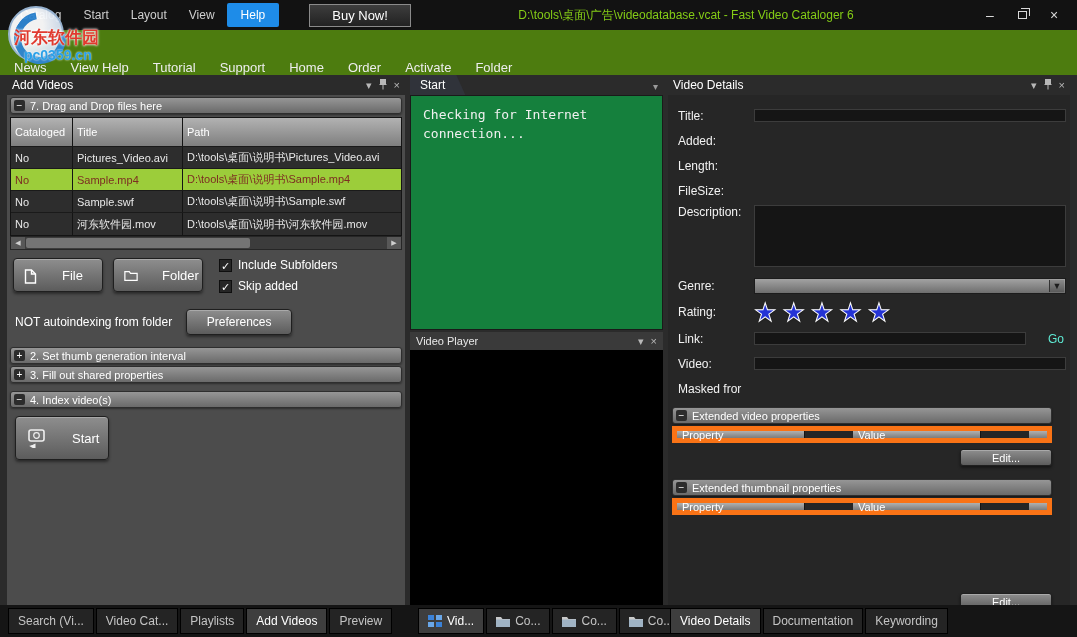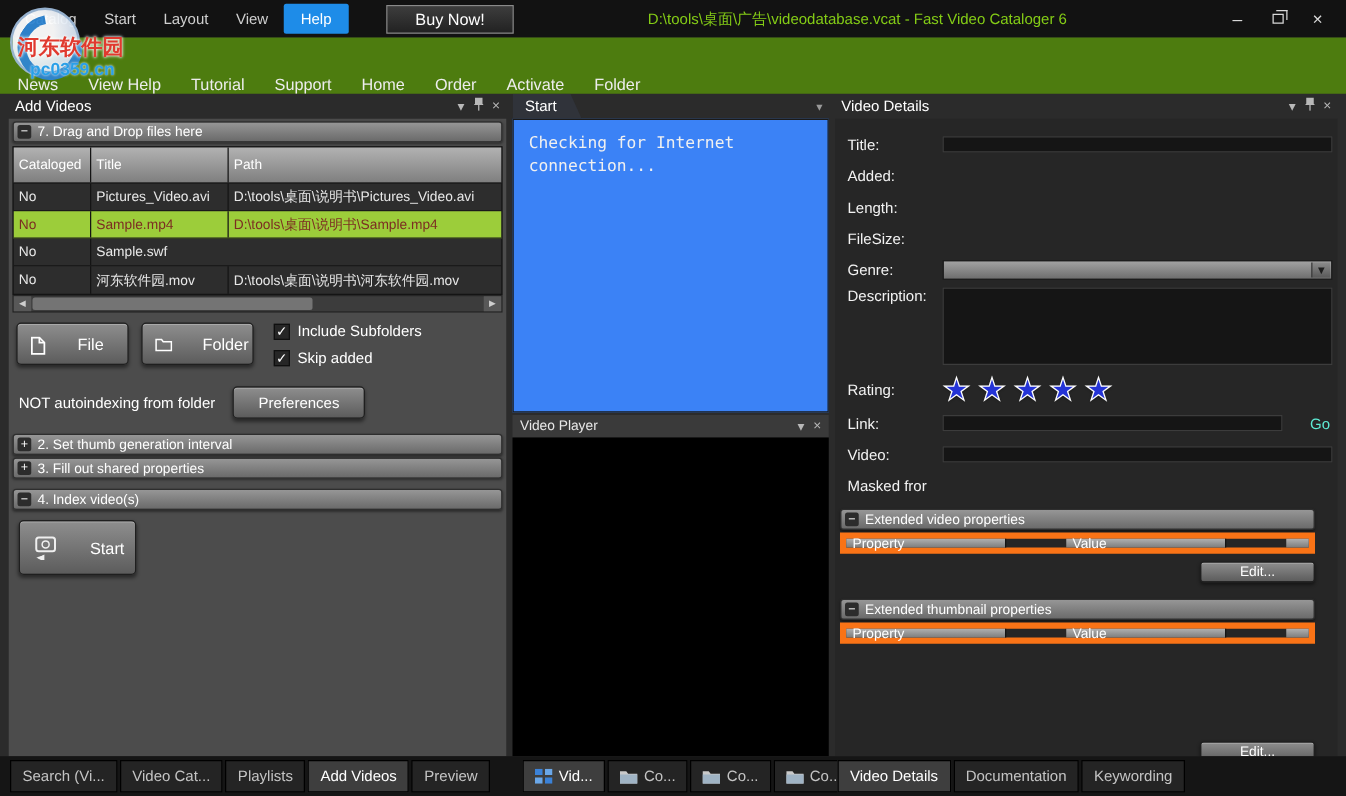--- a/index.html
+++ b/index.html
@@ -94,21 +94,21 @@
   .start-btn { margin:8px 0 0 8px; width:94px; height:44px; font-size:13px;
                justify-content:flex-start; padding:0 10px; flex:0 0 44px; }
 
   
   .start-panel { flex:0 0 255px; display:flex; flex-direction:column; min-height:0; }
   .tab-strip { flex:0 0 20px; display:flex; align-items:flex-end; }
   .start-tab { background:#30333a; color:#fff; font-size:12px; height:20px; display:flex; align-items:center;
                padding:0 20px 0 10px; clip-path:polygon(0 0, calc(100% - 9px) 0, 100% 100%, 0 100%); }
   .strip-fill { flex:1; }
   .strip-icon { color:#9a9a9a; font-size:10px; padding:0 5px 3px 0; }
-  .console { flex:1; background:#3b82f6; border:1px solid #1a1a1a; padding:10px 12px; color:#f0f0f0;
+  .console { flex:1; background:#15803d; border:1px solid #1a1a1a; padding:10px 12px; color:#f0f0f0;
              font-family:"DejaVu Sans Mono",monospace; font-size:13px; line-height:1.45; }
   .player-panel { flex:1; display:flex; flex-direction:column; margin-top:2px; min-height:0; }
   .player-header { flex:0 0 18px; background:#3a3a3a; display:flex; align-items:center; color:#e8e8e8;
                    font-size:11px; padding:0 6px; }
   .player-header .panel-title { flex:1; }
   .player-screen { flex:1; background:#000; }
 
   
   .vd-body { background:#262626; padding-top:8px; }
   .vd-row { display:flex; align-items:center; min-height:25px; padding:0 4px 0 10px; flex:0 0 auto; }
@@ -223,20 +223,21 @@
             <div class="ft-cell c3">D:\tools\桌面\说明书\Pictures_Video.avi</div>
           </div>
           <div class="ft-row selected">
             <div class="ft-cell c1">No</div>
             <div class="ft-cell c2">Sample.mp4</div>
             <div class="ft-cell c3">D:\tools\桌面\说明书\Sample.mp4</div>
           </div>
           <div class="ft-row">
             <div class="ft-cell c1">No</div>
             <div class="ft-cell c2">Sample.swf</div>
+            <div class="ft-cell c3">D:\tools\桌面\说明书\Sample.swf</div>
           </div>
           <div class="ft-row">
             <div class="ft-cell c1">No</div>
             <div class="ft-cell c2">河东软件园.mov</div>
             <div class="ft-cell c3">D:\tools\桌面\说明书\河东软件园.mov</div>
           </div>
         </div>
 
         <div class="hscroll">
           <span class="scroll-btn">◀</span>
@@ -352,29 +353,29 @@
         </div>
         <div class="vd-row">
             <span class="vd-label">Added:</span>
           </div>
         <div class="vd-row">
             <span class="vd-label">Length:</span>
           </div>
         <div class="vd-row">
             <span class="vd-label">FileSize:</span>
           </div>
+        <div class="vd-row desc">
+          <span class="vd-label">Description:</span>
+          <textarea class="vd-textarea" style=""></textarea>
+        </div>
         <div class="vd-row">
           <span class="vd-label">Genre:</span>
           <div class="dropdown">
             <span class="dd-arrow">▼</span>
           </div>
-        </div>
-        <div class="vd-row desc">
-          <span class="vd-label">Description:</span>
-          <textarea class="vd-textarea" style=""></textarea>
         </div>
         <div class="vd-row rating">
           <span class="vd-label">Rating:</span>
           <span class="stars">
             <span class="star">★</span>
             <span class="star">★</span>
             <span class="star">★</span>
             <span class="star">★</span>
             <span class="star">★</span>
           </span>

